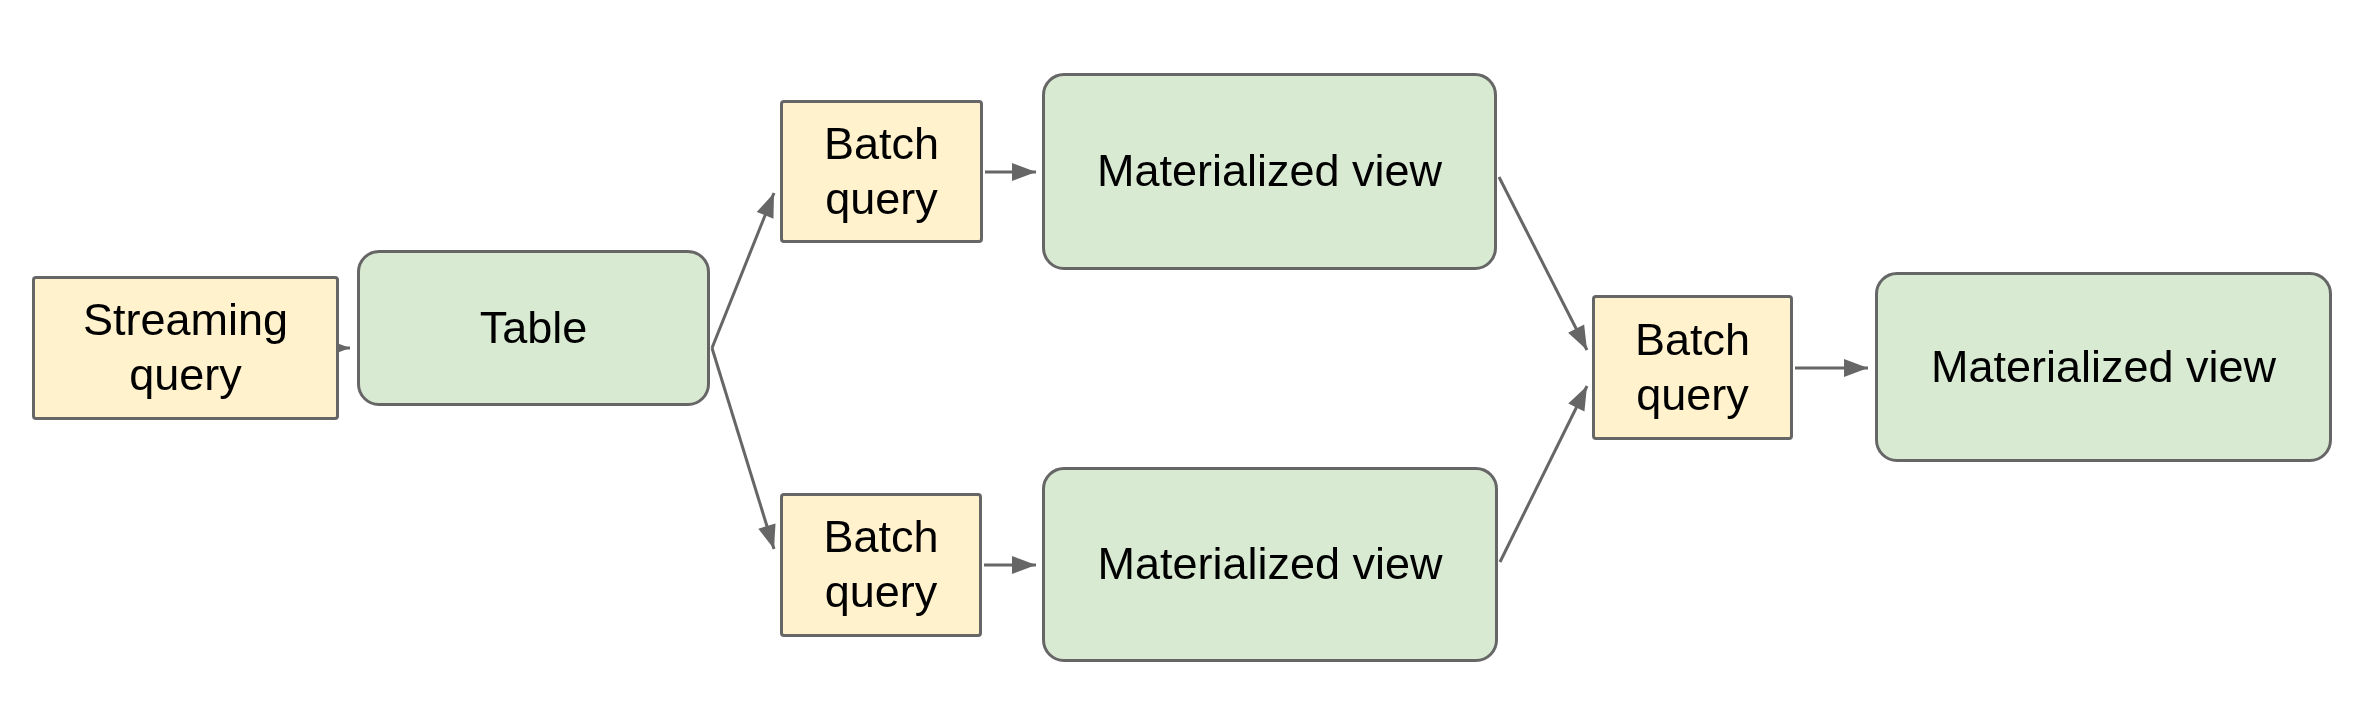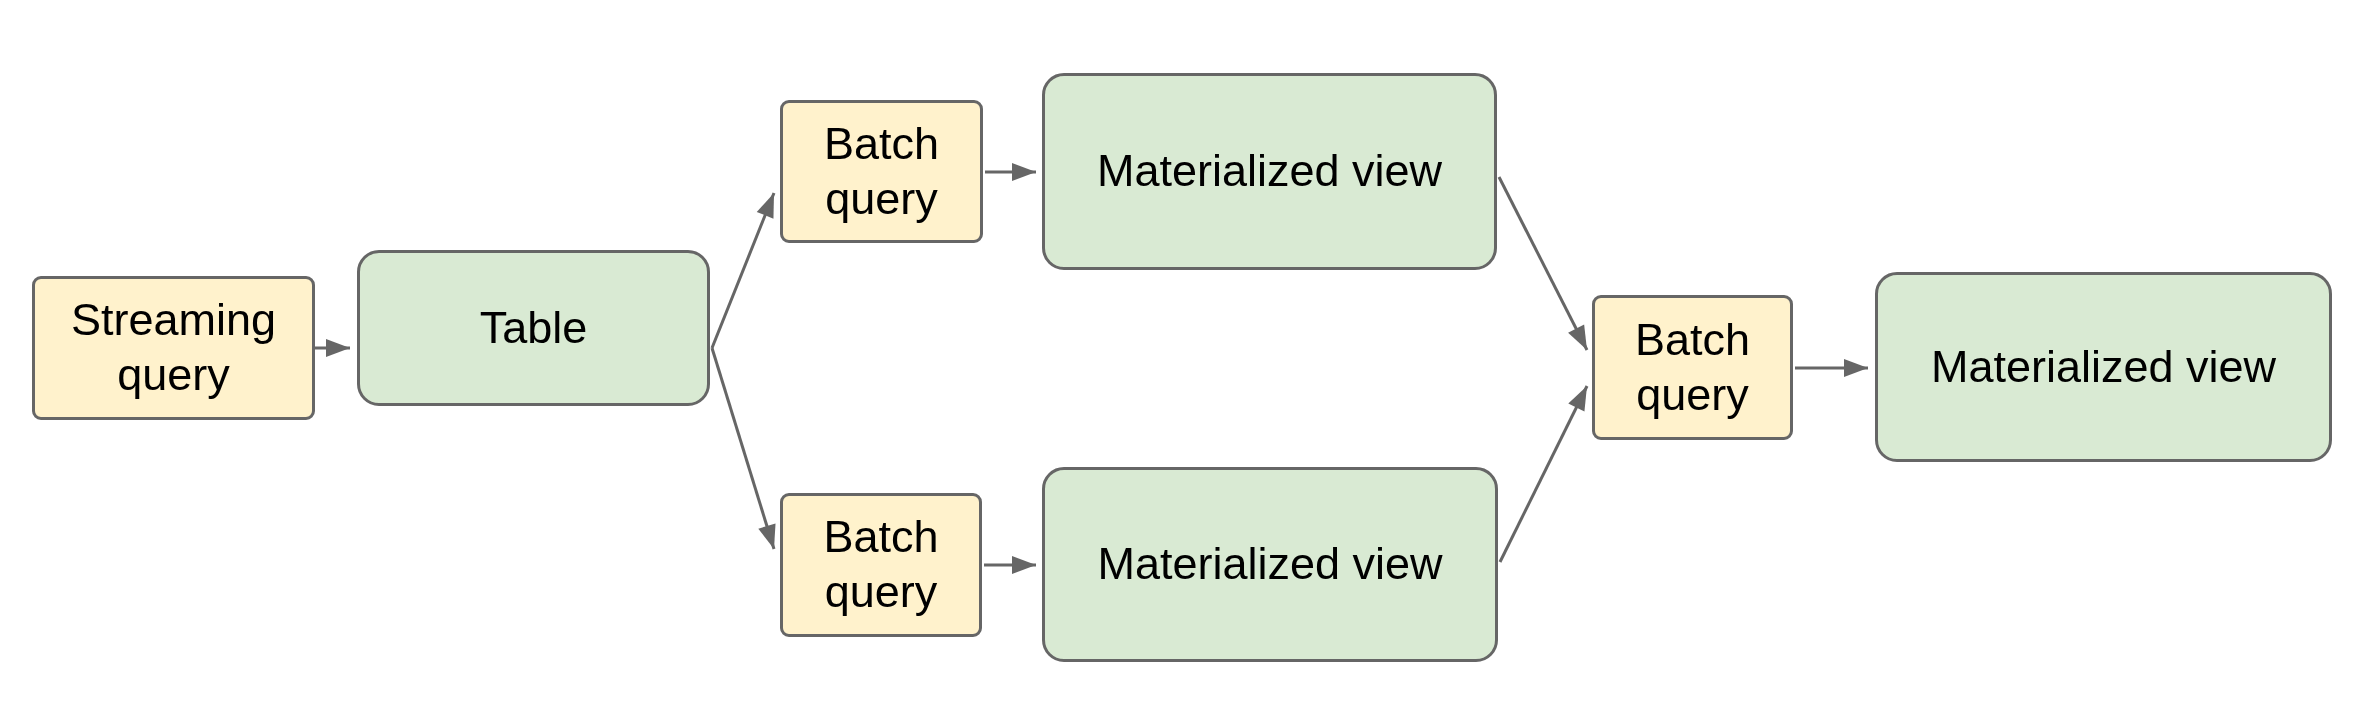--- a/index.html
+++ b/index.html
@@ -29,25 +29,25 @@
     border: 3px solid #666666;
     display: flex;
     align-items: center;
     justify-content: center;
     text-align: center;
     color: #000000;
     font-size: 45px;
     line-height: 1.22;
     padding: 6px 10px;
   }
-  .node.query { background: #fff2cc; border-radius: 9px; }
+  .node.query { background: #fff2cc; border-radius: 4px; }
   .node.table { background: #d9ead3; border-radius: 22px; }
 
   
-  #node-streaming-query { left: 32px;   top: 276px; width: 283px; height: 144px; }
+  #node-streaming-query { left: 32px;   top: 276px; width: 307px; height: 144px; }
   #node-table           { left: 357px;  top: 250px; width: 353px; height: 156px; }
   #node-batch-top       { left: 780px;  top: 100px; width: 203px; height: 143px; }
   #node-mv-top          { left: 1042px; top: 73px;  width: 455px; height: 197px; }
   #node-batch-bottom    { left: 780px;  top: 493px; width: 202px; height: 144px; }
   #node-mv-bottom       { left: 1042px; top: 467px; width: 456px; height: 195px; }
   #node-batch-final     { left: 1592px; top: 295px; width: 201px; height: 145px; }
   #node-mv-final        { left: 1875px; top: 272px; width: 457px; height: 190px; }
 
   .edge {
     stroke: #666666;

